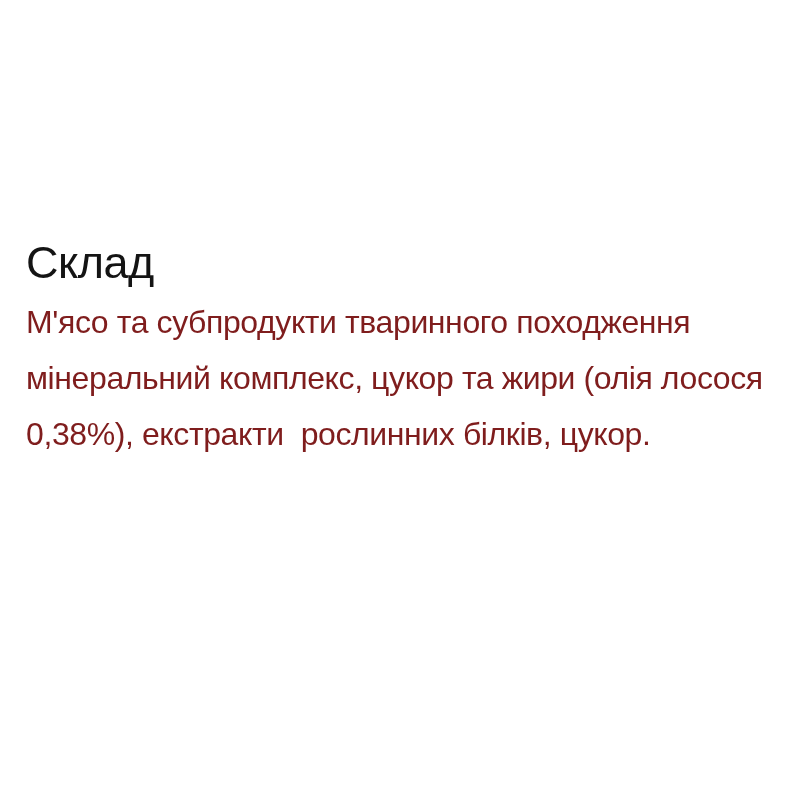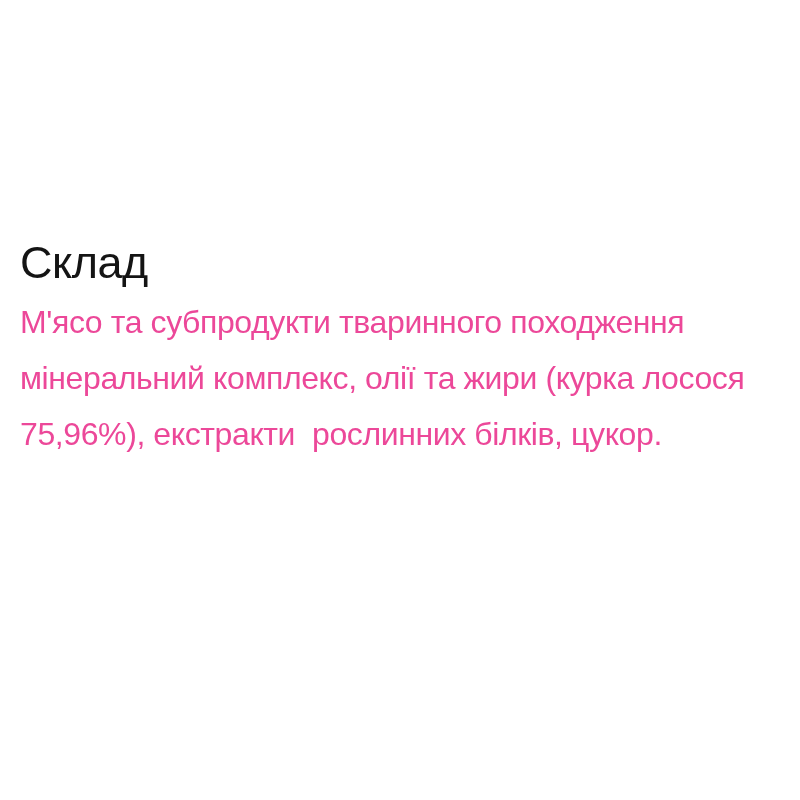--- a/index.html
+++ b/index.html
@@ -10,48 +10,48 @@
     width: 800px;
     height: 800px;
     background: #ffffff;
     font-family: "Liberation Sans", sans-serif;
     color: #161616;
     overflow: hidden;
     position: relative;
   }
   .content {
     position: absolute;
-    left: 20px;
+    left: 26px;
     top: 240px;
     width: 770px;
   }
   .section-title {
     font-size: 45px;
     font-weight: 400;
     line-height: 45px;
     letter-spacing: -0.5px;
     margin: 0;
     color: #141414;
   }
   .body-text {
     margin-top: 9px;
   }
   .body-line {
     font-size: 32px;
     font-weight: 400;
     line-height: 56px;
     letter-spacing: -0.4px;
     white-space: pre;      
-    color: #ec4899;
+    color: #7f1d1d;
   }
 </style>
 </head>
 <body>
 
 <div class="content">
   <h1 class="section-title">Склад</h1>
 
   <div class="body-text">
     <div class="body-line">М'ясо та субпродукти тваринного походження</div>
-    <div class="body-line">мінеральний комплекс, олії та жири (курка лосося</div>
-    <div class="body-line">75,96%), екстракти  рослинних білків, цукор.</div>
+    <div class="body-line">мінеральний комплекс, цукор та жири (олія лосося</div>
+    <div class="body-line">0,38%), екстракти  рослинних білків, цукор.</div>
   </div>
 </div>
 
 </body></html>

